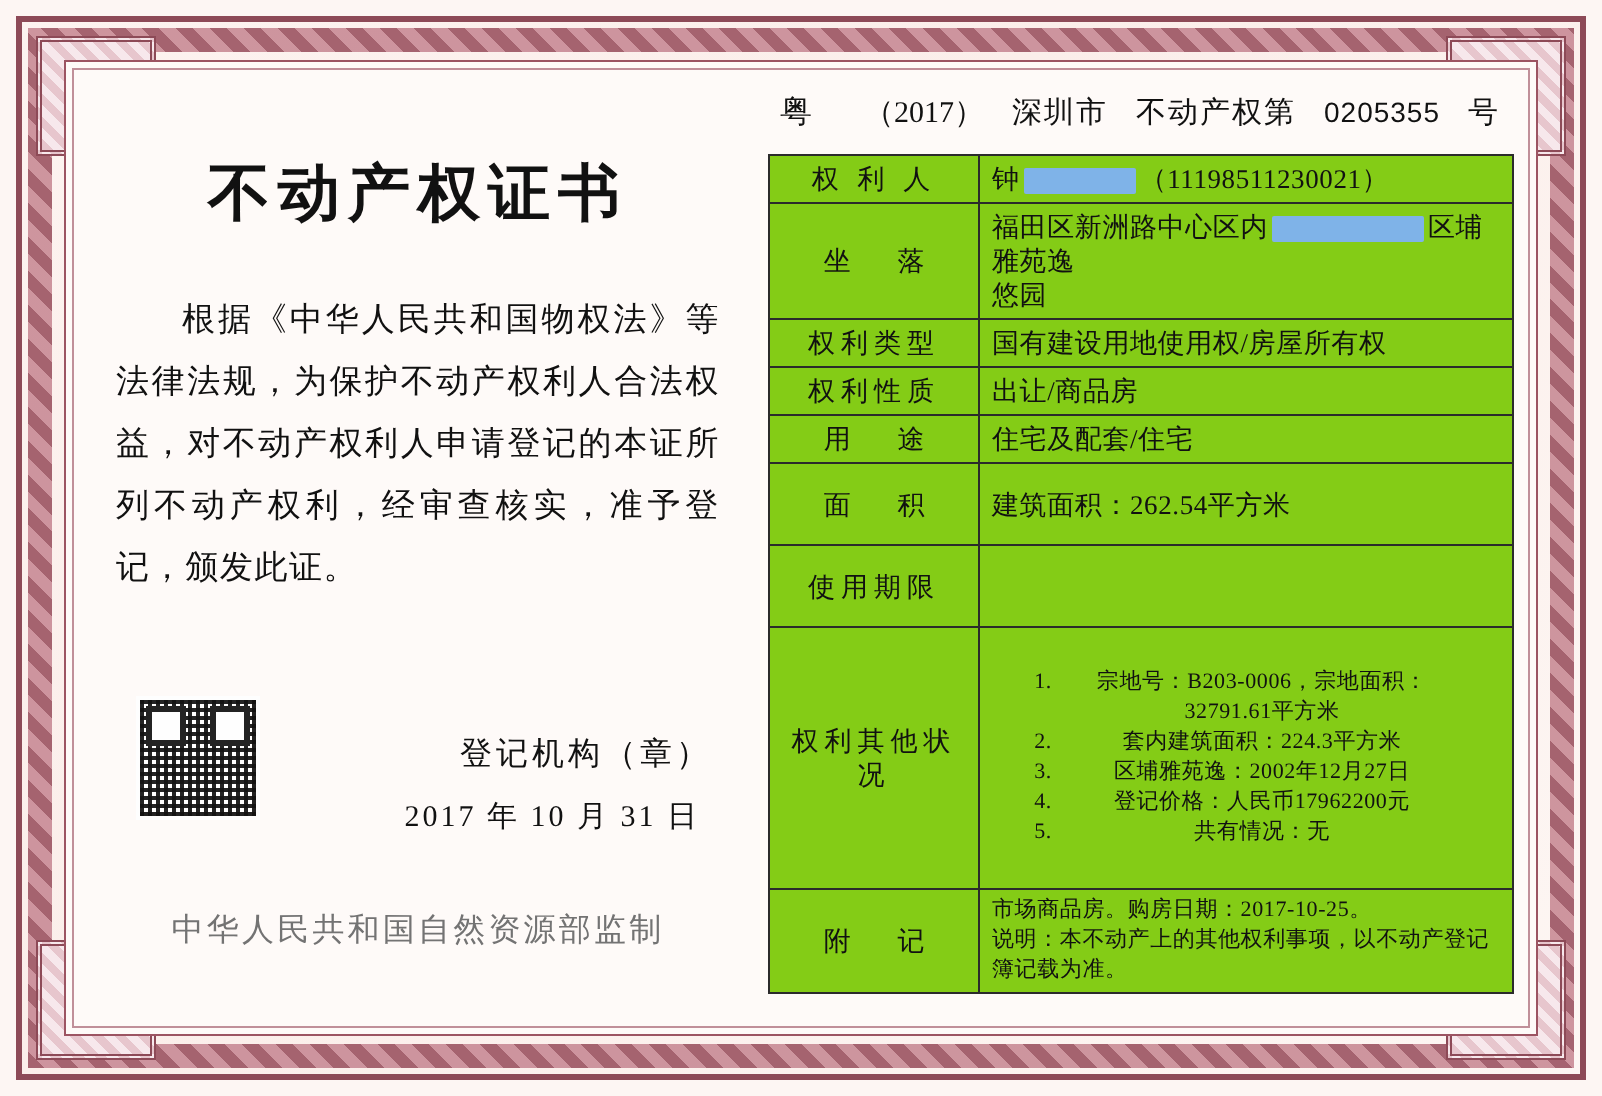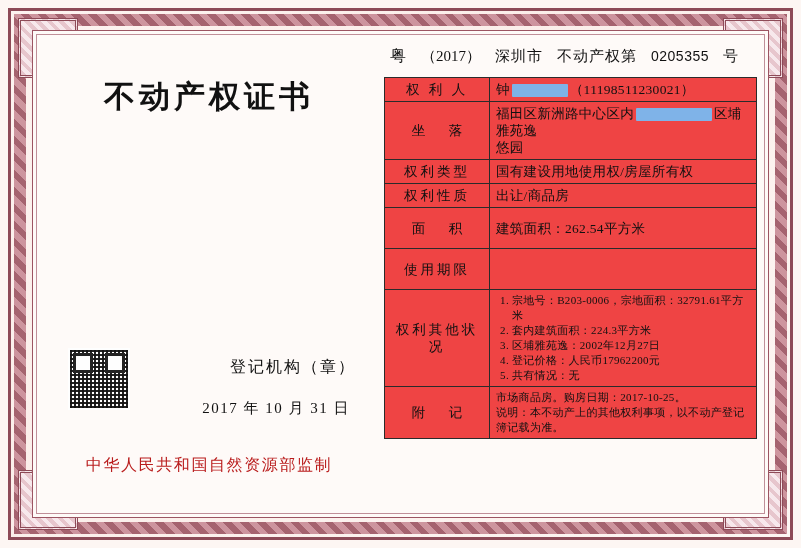--- a/index.html
+++ b/index.html
@@ -100,50 +100,50 @@
   }
   .qr:before{
     content:"";position:absolute;left:3px;top:3px;width:14px;height:14px;
     border:3px solid #111;background:#fff;
   }
   .qr:after{
     content:"";position:absolute;right:3px;top:3px;width:14px;height:14px;
     border:3px solid #111;background:#fff;
   }
   .reg-org{
-    position:absolute;right:18px;bottom:128px;
+    position:absolute;right:18px;bottom:118px;
     font-size:16px;letter-spacing:2px;color:#111;
   }
   .reg-date{
     position:absolute;right:24px;bottom:88px;
     font-size:15px;letter-spacing:1.5px;color:#111;
   }
   .issuer{
     position:absolute;left:0;right:0;bottom:30px;
     text-align:center;
-    font-size:16px;letter-spacing:1.6px;color:#b91c1c;
+    font-size:16px;letter-spacing:1.6px;color:#737373;
   }
 
   
   .cert-head{
     display:flex;align-items:baseline;gap:14px;
     font-size:15px;color:#111;
     padding:4px 0 10px 6px;
     letter-spacing:1px;
   }
   .cert-head .prov{font-size:16px;}
-  .cert-head .yr{letter-spacing:0;}
+  .cert-head .yr{letter-spacing:0;margin-left:11px;}
   .cert-head .num{font-family:"Liberation Sans", sans-serif;font-size:14px;letter-spacing:.5px;}
 
   
   table.info{
     width:100%;
     border-collapse:collapse;
     table-layout:fixed;
-    background:#ef4444;
+    background:#84cc16;
   }
   table.info td{
     border:1px solid #2b2b2b;
     padding:3px 6px;
     font-size:13.5px;
     color:#111;
     vertical-align:middle;
     line-height:17px;
   }
   td.label{
@@ -155,21 +155,21 @@
   }
   td.label.wide-space{letter-spacing:10px;text-indent:10px;}
   td.value{
     font-size:13.5px;
     letter-spacing:.3px;
     position:relative;
   }
   td.value.small{
     font-size:11px;line-height:15px;
   }
-  td.value.small ol{margin:0;padding-left:16px;}
+  td.value.small ol{margin:17px;padding-left:16px;text-align:center;}
   td.value.small li{margin:0;}
   .redact{
     display:inline-block;
     background:#7fb3e8;
     height:13px;
     vertical-align:middle;
     border-radius:1px;
   }
   .redact.r1{width:56px;margin:0 2px;}
   .redact.r2{width:76px;margin:0 2px;}
@@ -188,20 +188,21 @@
   <div class="corner tr"></div>
   <div class="corner bl"></div>
   <div class="corner br"></div>
   <div class="frame-inner"></div>
   <div class="frame-inner2"></div>
 
   <div class="content">
 
     <div class="left-col">
       <div class="doc-title">不动产权证书</div>
+      <div class="doc-body">根据《中华人民共和国物权法》等法律法规，为保护不动产权利人合法权益，对不动产权利人申请登记的本证所列不动产权利，经审查核实，准予登记，颁发此证。</div>
 
       <div class="qr"></div>
 
       <div class="reg-org">登记机构（章）</div>
       <div class="reg-date">2017 年 10 月 31 日</div>
       <div class="issuer">中华人民共和国自然资源部监制</div>
     </div>
 
     <div class="right-col">
 
@@ -236,20 +237,24 @@
           <tr>
             <td class="label">权利类型</td>
             <td class="value">国有建设用地使用权/房屋所有权</td>
           </tr>
 
           <tr>
             <td class="label">权利性质</td>
             <td class="value">出让/商品房</td>
           </tr>
 
+          <tr>
+            <td class="label wide-space">用 途</td>
+            <td class="value">住宅及配套/住宅</td>
+          </tr>
 
           <tr>
             <td class="label wide-space tall">面 积</td>
             <td class="value tall">建筑面积：262.54平方米</td>
           </tr>
 
           <tr>
             <td class="label tall">使用期限</td>
             <td class="value tall"></td>
           </tr>

